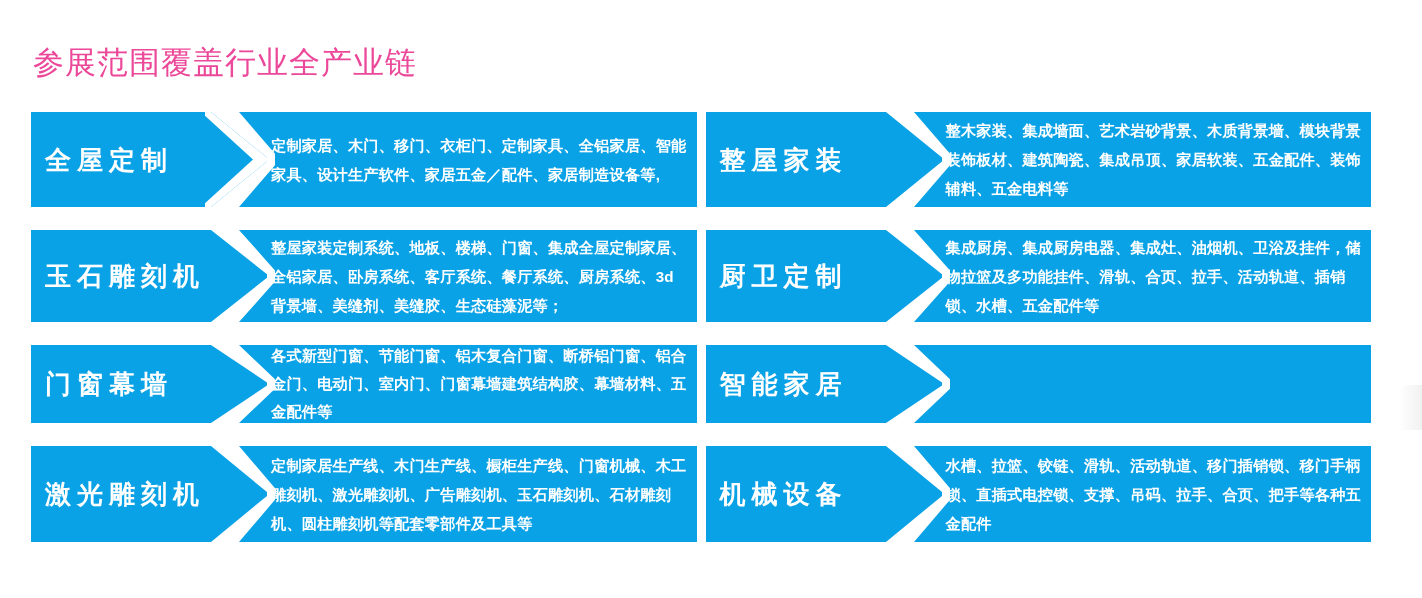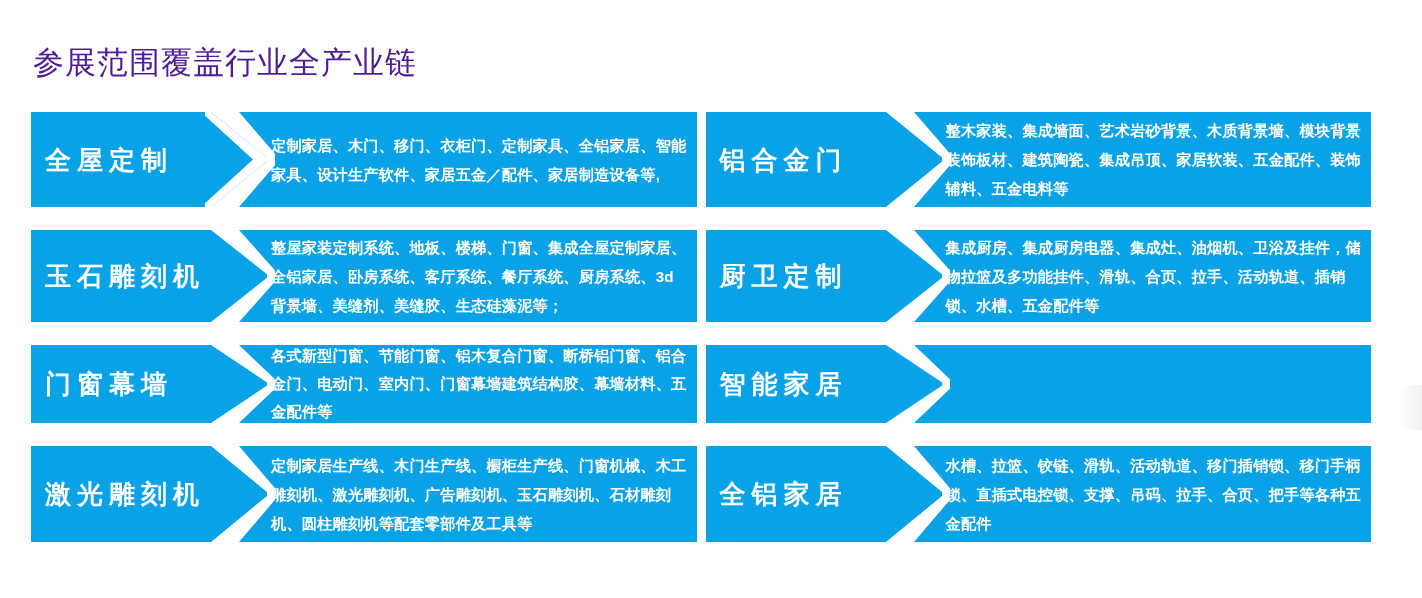--- a/index.html
+++ b/index.html
@@ -18,21 +18,21 @@
   }
 
   
   .page-title {
     position: absolute;
     left: 33px;
     top: 22px;
     font-size: 31px;
     line-height: 40px;
     letter-spacing: 1px;
-    color: #4c1d95;
+    color: #ec4899;
     font-weight: 400;
     white-space: nowrap;
   }
 
   
   .board {
     position: absolute;
     left: 31px;
     top: 112px;
     width: 1340px;
@@ -140,21 +140,21 @@
           <polygon points="6,0 62,48 62,52 6,100 0,100 0,96 48,50 0,4 0,0" fill="#ffffff"></polygon>
           <polygon points="6,0 62,48 62,52 6,100 34,100 70,56 70,44 34,0" fill="#ffffff"></polygon>
         </svg>
       </div>
       <div class="card-body">
         <span class="txt">定制家居、木门、移门、衣柜门、定制家具、全铝家居、智能家具、设计生产软件、家居五金／配件、家居制造设备等,</span>
       </div>
     </div>
 
     <div class="card">
-      <div class="card-label spaced">铝合金门</div>
+      <div class="card-label spaced">整屋家装</div>
       <div class="chevron">
         <svg viewBox="0 0 70 100" preserveAspectRatio="none" aria-hidden="true">
           <polygon points="6,0 62,48 62,52 6,100 34,100 70,56 70,44 34,0" fill="#ffffff"></polygon>
         </svg>
       </div>
       <div class="card-body">
         <span class="txt">整木家装、集成墙面、艺术岩砂背景、木质背景墙、模块背景装饰板材、建筑陶瓷、集成吊顶、家居软装、五金配件、装饰辅料、五金电料等</span>
       </div>
     </div>
 
@@ -221,21 +221,21 @@
         <svg viewBox="0 0 70 100" preserveAspectRatio="none" aria-hidden="true">
           <polygon points="6,0 62,48 62,52 6,100 34,100 70,56 70,44 34,0" fill="#ffffff"></polygon>
         </svg>
       </div>
       <div class="card-body">
         <span class="txt">定制家居生产线、木门生产线、橱柜生产线、门窗机械、木工雕刻机、激光雕刻机、广告雕刻机、玉石雕刻机、石材雕刻机、圆柱雕刻机等配套零部件及工具等</span>
       </div>
     </div>
 
     <div class="card">
-      <div class="card-label spaced">全铝家居</div>
+      <div class="card-label spaced">机械设备</div>
       <div class="chevron">
         <svg viewBox="0 0 70 100" preserveAspectRatio="none" aria-hidden="true">
           <polygon points="6,0 62,48 62,52 6,100 34,100 70,56 70,44 34,0" fill="#ffffff"></polygon>
         </svg>
       </div>
       <div class="card-body">
         <span class="txt">水槽、拉篮、铰链、滑轨、活动轨道、移门插销锁、移门手柄锁、直插式电控锁、支撑、吊码、拉手、合页、把手等各种五金配件</span>
       </div>
     </div>
 

